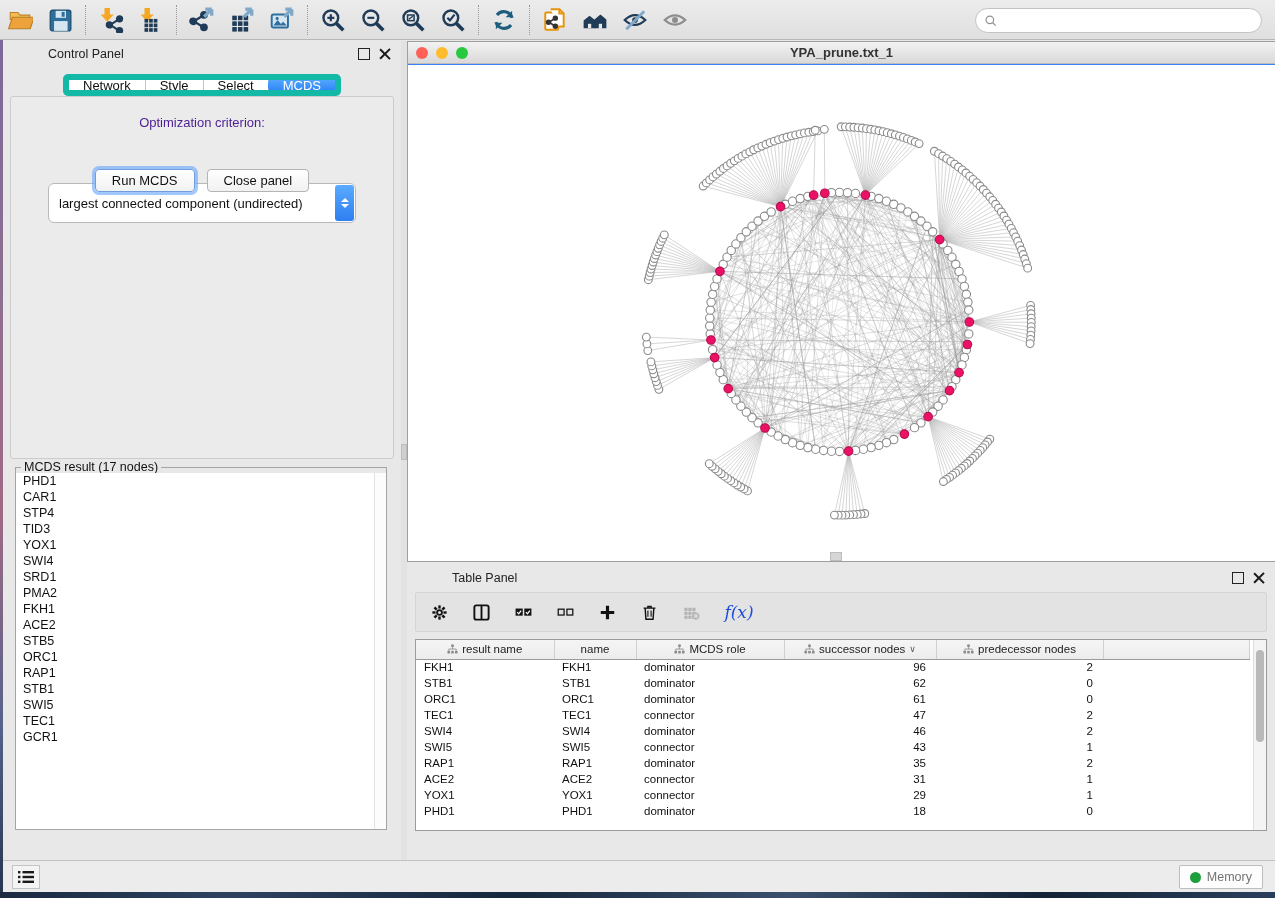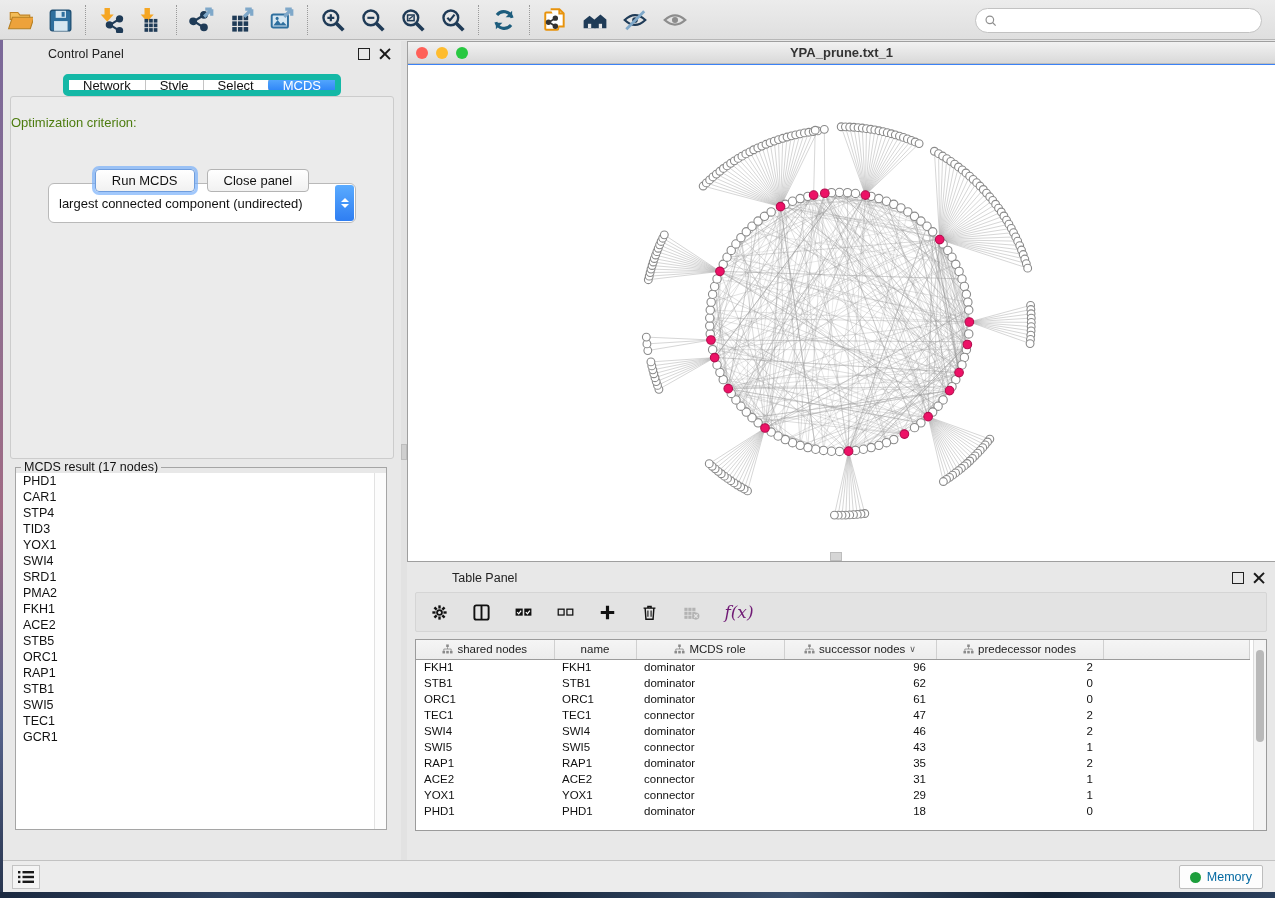--- a/index.html
+++ b/index.html
@@ -37,21 +37,21 @@
   .panel-close::after { transform:rotate(-45deg); }
 
   .seg-tabs { display:flex; background:#fff; border:6px solid #14b8a6; border-radius:5px; height:22px; overflow:hidden; }
   .seg-tab { padding:0 14px; display:flex; align-items:center; font-size:13px; color:#111; border-right:1px solid #c4c4c4; background:#fff; cursor:default; }
   .seg-tab:last-child { border-right:none; }
   .seg-tab.sel { background:linear-gradient(180deg,#55a8fd,#2e85f7); color:#fff; border-radius:4px; margin:-1px; padding:0 15px; border-right:none; }
   #cp-tabs { position:absolute; left:50%; transform:translateX(-50%); top:33px; z-index:2; }
 
   #cp-body { position:absolute; left:7px; right:7px; top:55px; height:363px; background:#ebebeb;
     border:1px solid #cccccc; border-radius:3px; }
-  #opt-label { margin-top:18px; font-size:13px; color:#4d7c0f; }
+  #opt-label { text-align:center; margin-top:18px; font-size:13px; color:#4c1d95; }
   #criterion { position:absolute; left:37px; right:37px; top:40px; height:40px; background:#fff;
     border:1px solid #b9b9b9; border-radius:6px; display:flex; align-items:center; font-size:13px; color:#111;
     padding-left:10px; cursor:default;margin-top:46px; }
   #criterion .stepper { position:absolute; right:1px; top:1px; bottom:1px; width:19px; border-radius:3px;
     background:linear-gradient(180deg,#5aabff,#2f7ef2); display:flex; flex-direction:column; align-items:center; justify-content:center; gap:2px; }
   #criterion .stepper i { width:0; height:0; border-left:4px solid transparent; border-right:4px solid transparent; }
   #criterion .stepper i.up { border-bottom:4.5px solid #fff; }
   #criterion .stepper i.dn { border-top:4.5px solid #fff; }
   .cp-buttons { position:absolute; top:72px; left:0; right:0; display:flex; justify-content:center; gap:12px; }
   .mac-btn { height:23px; padding:0 16px; background:linear-gradient(180deg,#ffffff,#f1f1f1); border:1px solid #b4b4b4;
@@ -82,21 +82,21 @@
   .light { width:12px; height:12px; border-radius:50%; }
   #net-canvas { position:absolute; left:0; right:0; top:23px; bottom:0; background:#fff; }
   #graph-svg { width:100%; height:100%; }
 
   
   #table-panel { position:absolute; left:407px; top:565px; right:0; height:295px; background:#e8e8e8; }
   #tp-toolbar { position:absolute; left:8px; right:8px; top:27px; height:40px; background:#e3e3e3;
     border:1px solid #d5d5d5; border-radius:2px; display:flex; align-items:center; padding-left:12px; gap:20px; }
   .tp-icon { width:22px; height:22px; display:flex; align-items:center; justify-content:center; cursor:default; }
   .tp-icon svg { width:19px; height:19px; }
-  .tp-fx { font-family:"DejaVu Serif", serif; font-style:italic; font-size:17px; color:#701a75; }
+  .tp-fx { font-family:"DejaVu Serif", serif; font-style:italic; font-size:17px; color:#1d4ed8; }
 
   #tp-table-wrap { position:absolute; left:8px; right:8px; top:74px; height:192px; background:#fff; border:1px solid #9b9b9b; }
   #tp-scroll { position:absolute; right:0; top:0; bottom:0; width:13px; background:#f4f4f4; border-left:1px solid #ddd; }
   #tp-thumb { position:absolute; left:2px; width:8px; border-radius:4px; background:#b9b9b9; }
   table { border-collapse:collapse; table-layout:fixed; width:834px; }
   th { height:19px; background:linear-gradient(180deg,#f5f5f5,#ececec); border-bottom:1px solid #9b9b9b;
     border-right:1px solid #d0d0d0; font-size:11.5px; font-weight:400; color:#222; position:relative; }
   th .th-inner { display:flex; align-items:center; justify-content:center; gap:4px; padding:0 4px; }
   th svg.colicon { width:11px; height:11px; flex:none; }
   th .sortchev { font-size:9px; color:#555; }
@@ -106,21 +106,21 @@
   #tp-tabs { position:absolute; left:50%; transform:translateX(-50%); bottom:7px; }
   #tp-tabs .seg-tab { font-size:12.5px; padding:0 12px; height:20px; }
   #tp-tabs .seg-tabs { height:20px; }
   #tp-tabs .seg-tab.sel { padding:0 13px; }
 
   
   #status-bar { position:absolute; left:3px; right:0; bottom:6px; height:32px; background:#ececec; border-top:1px solid #c2c2c2; }
   #status-list-btn { position:absolute; left:9px; top:4px; width:28px; height:24px; background:#f4f4f4;
     border:1px solid #c4c4c4; display:flex; align-items:center; justify-content:center; }
   #memory-btn { position:absolute; right:12px; top:4px; height:24px; padding:0 10px;
-    background:#fdfdfd; border:1px solid #bdbdbd; border-radius:2px; display:flex; align-items:center; gap:6px; font-size:12.5px; color:#0369a1; }
+    background:#fdfdfd; border:1px solid #bdbdbd; border-radius:2px; display:flex; align-items:center; gap:6px; font-size:12.5px; color:#737373; }
   #memory-dot { width:11px; height:11px; border-radius:50%; background:#1d9e3c; }
 </style>
 </head>
 <body>
 
 <div id="screen">
 
   <div id="toolbar">
       <div class="tb-btn">
         <svg viewBox="0 0 24 24">
@@ -1233,21 +1233,21 @@
                 <span class="th-inner">
                   <svg class="colicon" viewBox="0 0 12 12">
  <g fill="#8a8a8a">
                       <rect x="4.6" y="0.5" width="2.8" height="2.8"></rect>
                       <rect x="0.5" y="7.5" width="2.8" height="2.8"></rect>
  <rect x="4.6" y="7.5" width="2.8" height="2.8"></rect>
                       <rect x="8.7" y="7.5" width="2.8" height="2.8"></rect>
                     </g>
  <path d="M6 3.5 v2 M2 7.5 v-2 h8 v2" stroke="#8a8a8a" stroke-width="0.9" fill="none"></path>
                   </svg>
-                  <span>shared nodes</span>
+                  <span>result name</span>
                 </span>
               </th>
               <th style="width: 82px;">
                 <span class="th-inner">
                   <span>name</span>
                 </span>
               </th>
               <th style="width: 148px;">
                 <span class="th-inner">
                   <svg class="colicon" viewBox="0 0 12 12">

